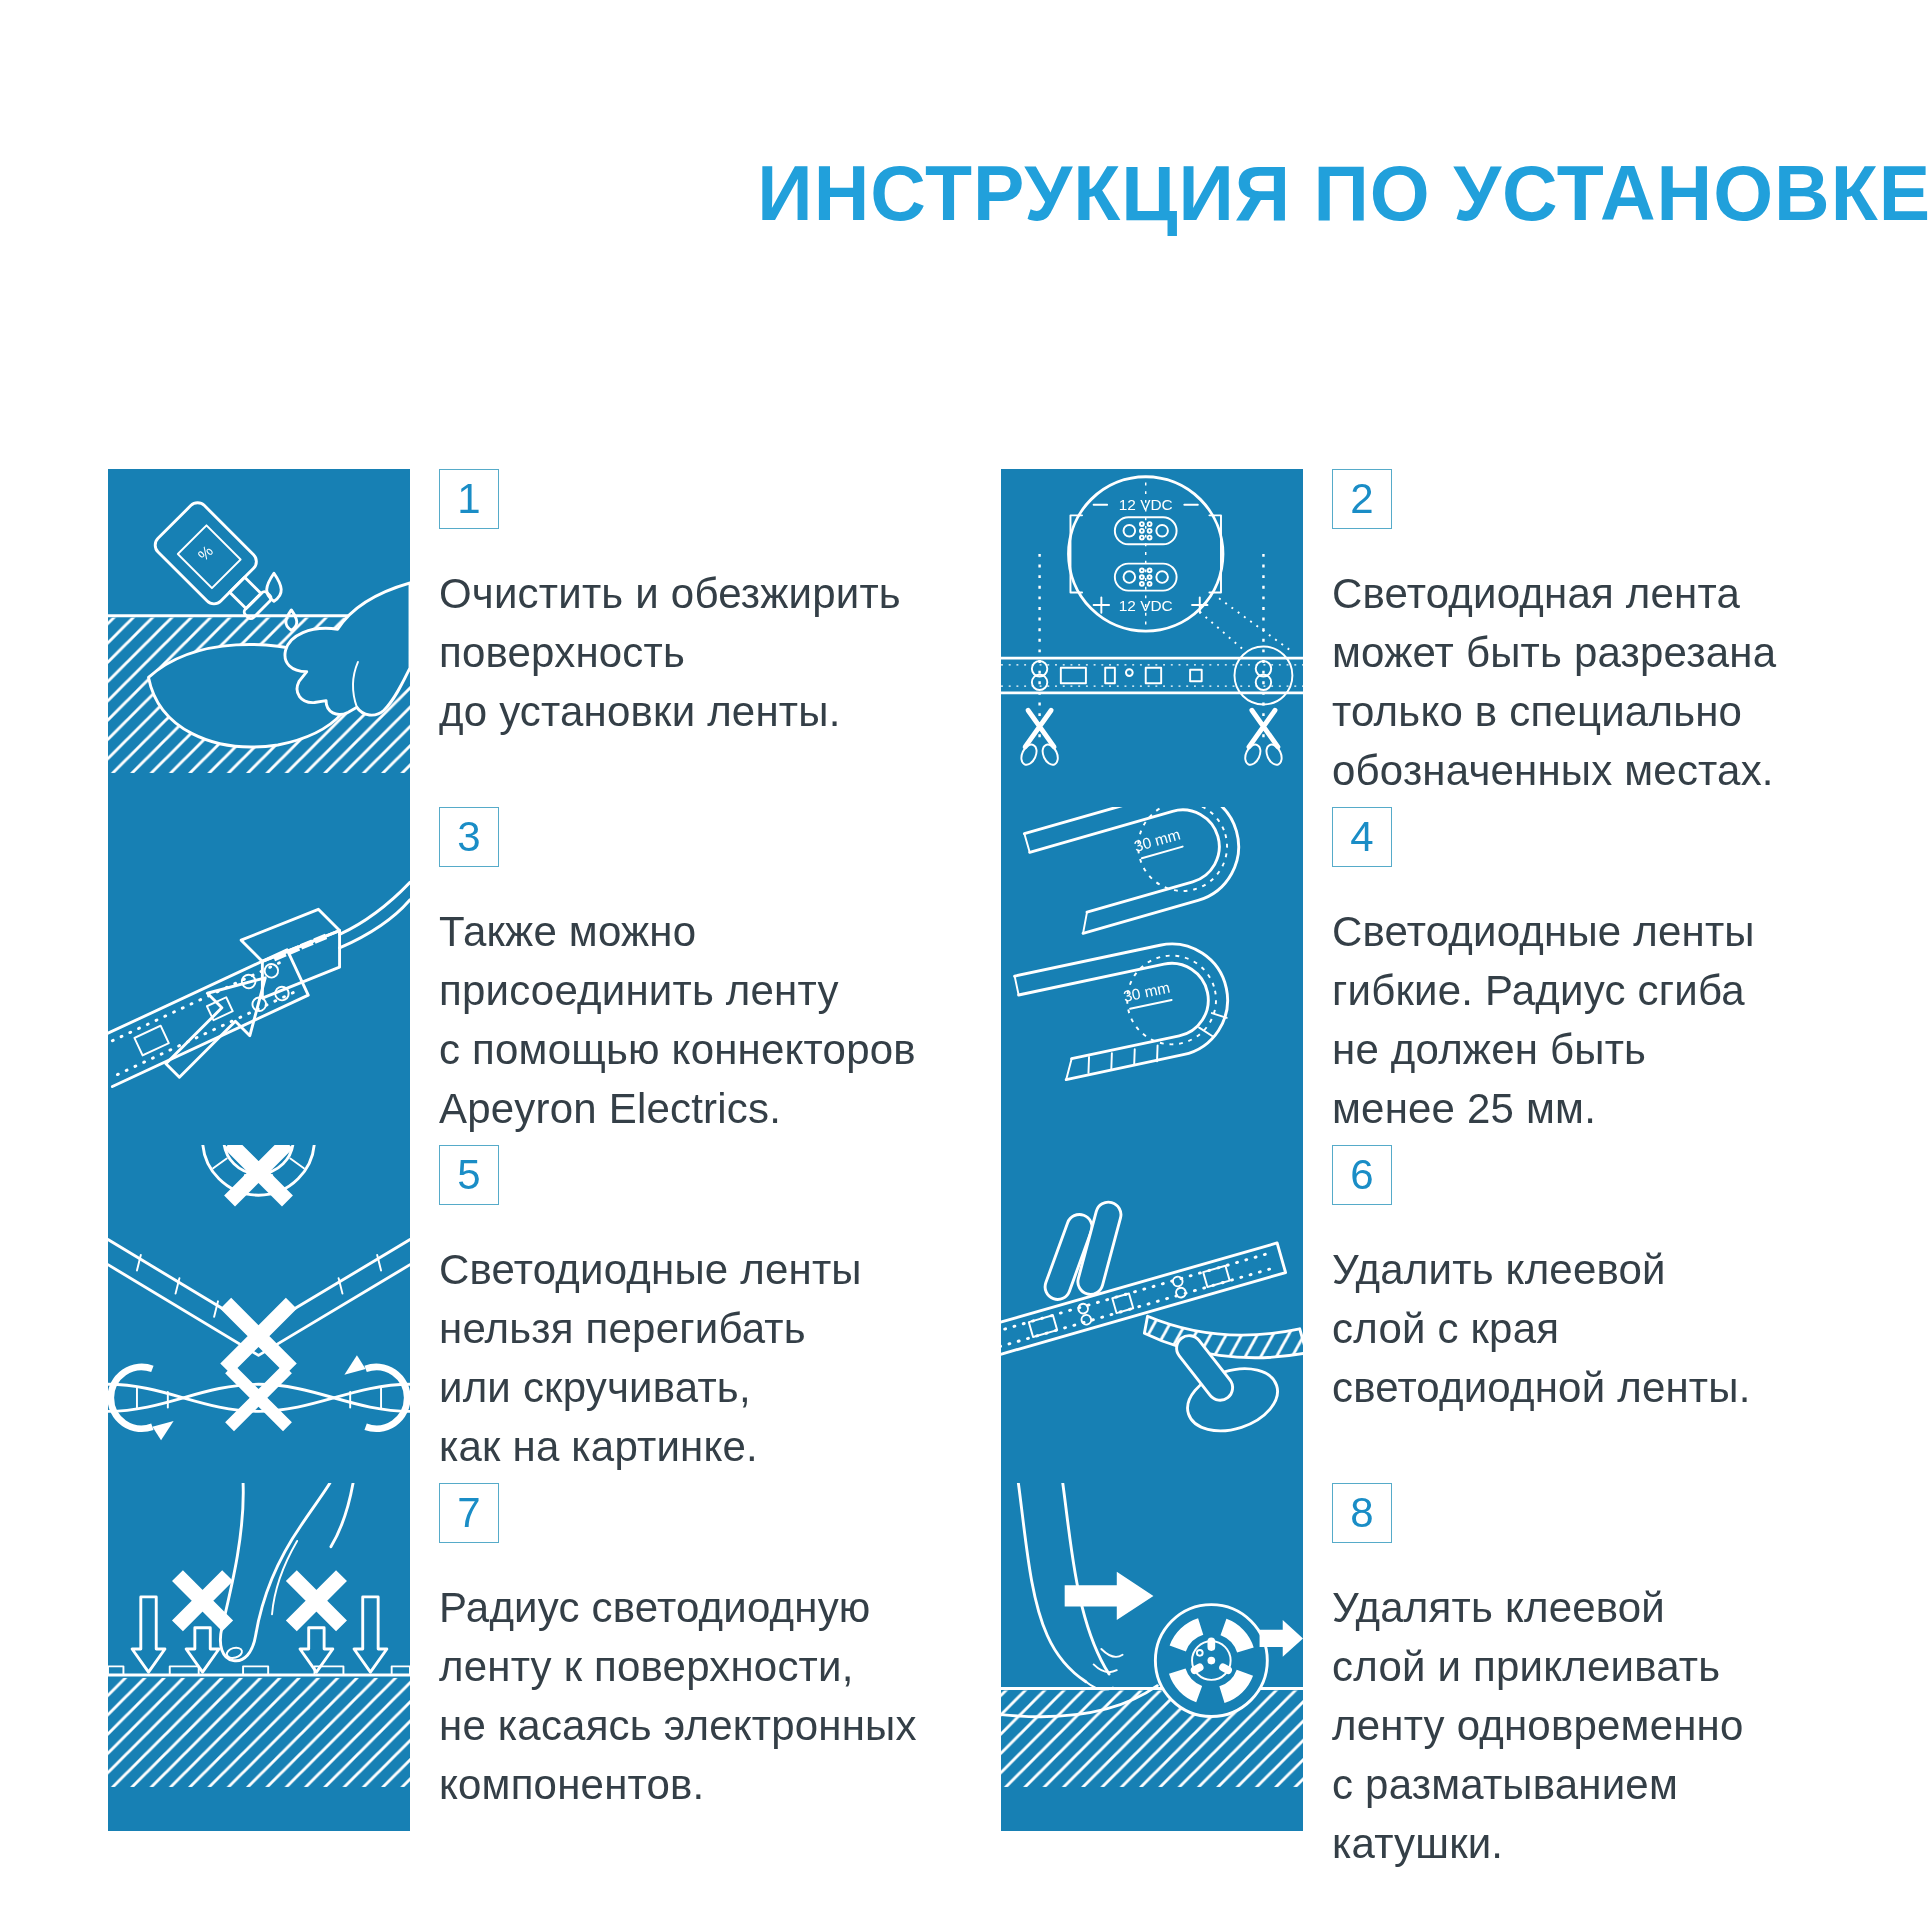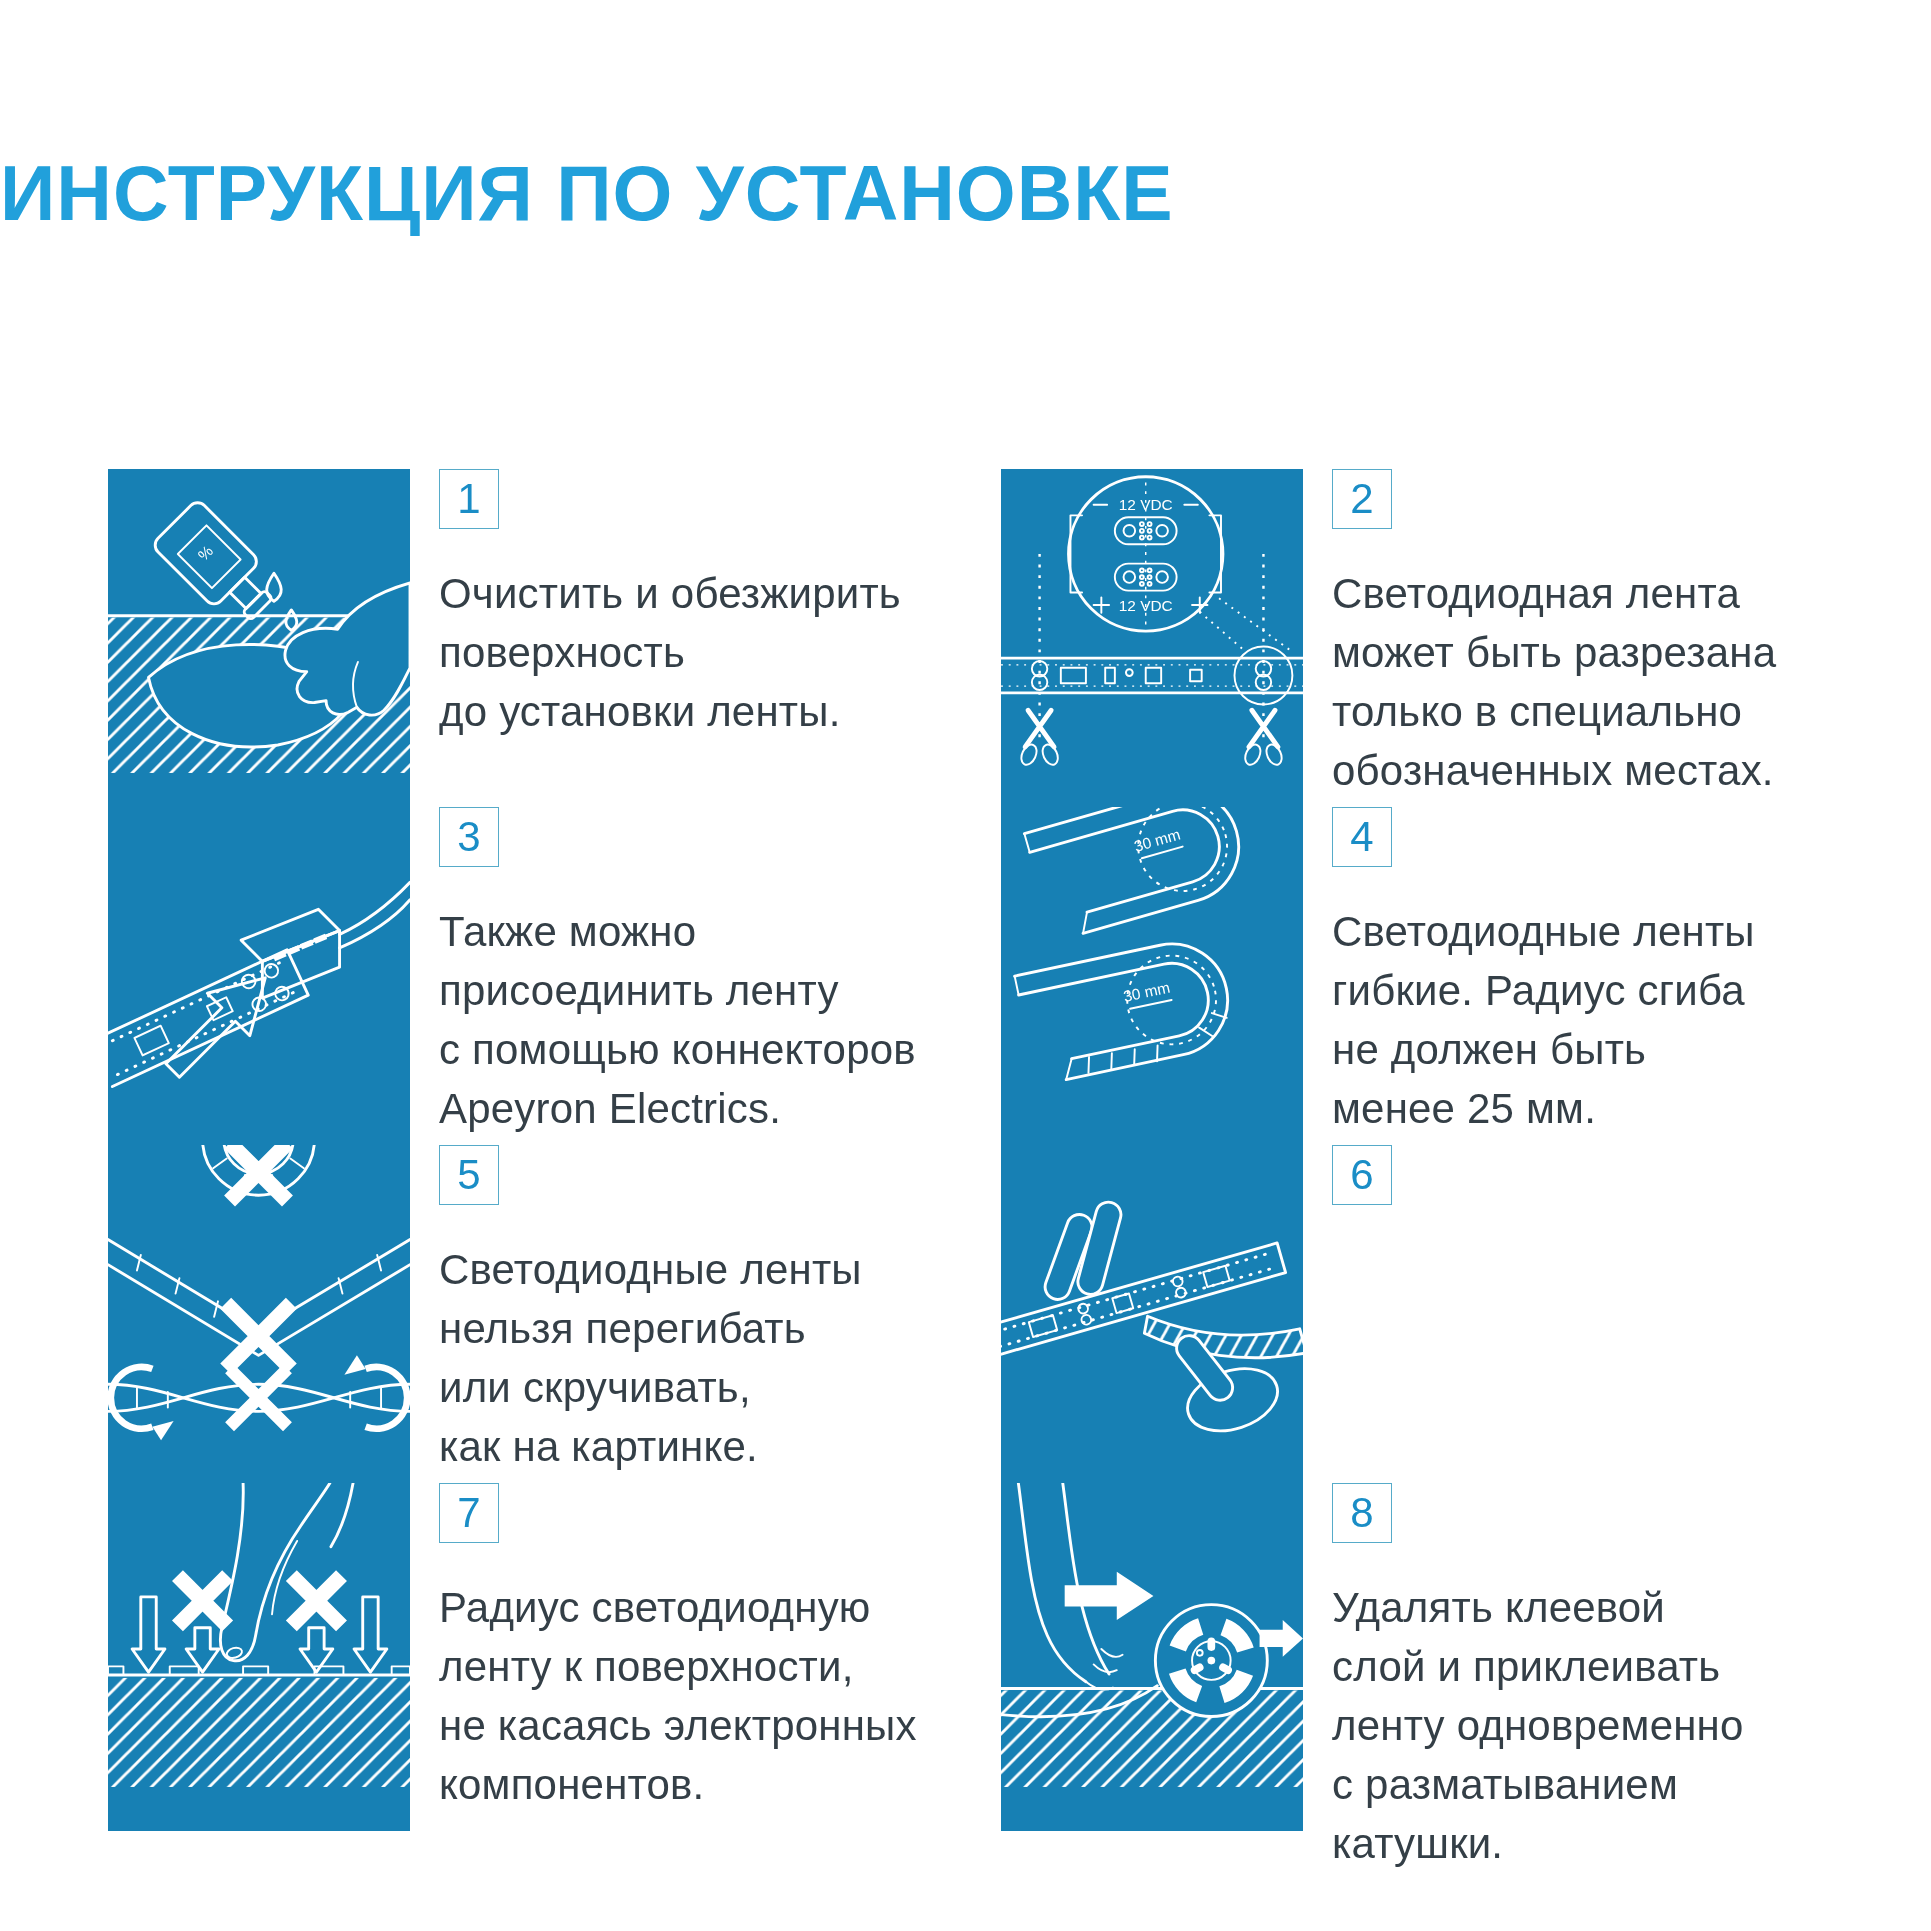--- a/index.html
+++ b/index.html
@@ -2,21 +2,21 @@
 <html><head>
 <meta charset="utf-8">
 <style>
   html,body{margin:0;padding:0;}
   body{
     width:1931px;height:1931px;background:#ffffff;position:relative;
     font-family:"Liberation Sans", sans-serif;overflow:hidden;
   }
   .title{
     position:absolute;top:148px;left:0;width:1931px;margin:0;
-    text-align:left;font-weight:bold;font-size:77px;line-height:91px;
+    text-align:right;font-weight:bold;font-size:77px;line-height:91px;
     color:#21a0db;letter-spacing:1px;
   }
   .grid{
     position:absolute;left:108px;top:469px;
     display:grid;grid-template-columns:893px 857px;
     grid-auto-rows:304px;row-gap:34px;
   }
   .step{display:flex;align-items:flex-start;}
   .art{
     width:302px;height:348px;flex:0 0 302px;background:#1780b4;
@@ -282,20 +282,23 @@
         <rect class="bluef" x="57" y="70" width="26" height="92" rx="13" transform="rotate(20 70 116)"></rect>
         <rect class="bluef" x="89" y="58" width="26" height="98" rx="13" transform="rotate(15 102 107)"></rect>
         <ellipse class="bluef" cx="240" cy="264" rx="48" ry="30" transform="rotate(-18 240 264)"></ellipse>
         <rect class="bluef" x="198" y="192" width="26" height="78" rx="13" transform="rotate(-38 211 231)"></rect>
       </svg>
     </div>
     <div class="content">
       <div class="badge">
           <span>6</span>
         </div>
+      <p class="text">Удалить клеевой
+слой с края
+светодиодной ленты.</p>
     </div>
   </section>
 
   <section class="step">
     <div class="art">
       <svg width="302" height="304" viewBox="0 0 313 315">
         <rect x="0" y="202" width="313" height="113" fill="url(#hatch)"></rect>
         <path class="ln" d="M0,199 H313"></path>
         <rect class="ln2" x="0" y="190" width="16" height="9"></rect>
         <rect class="ln2" x="64" y="190" width="30" height="9"></rect>

